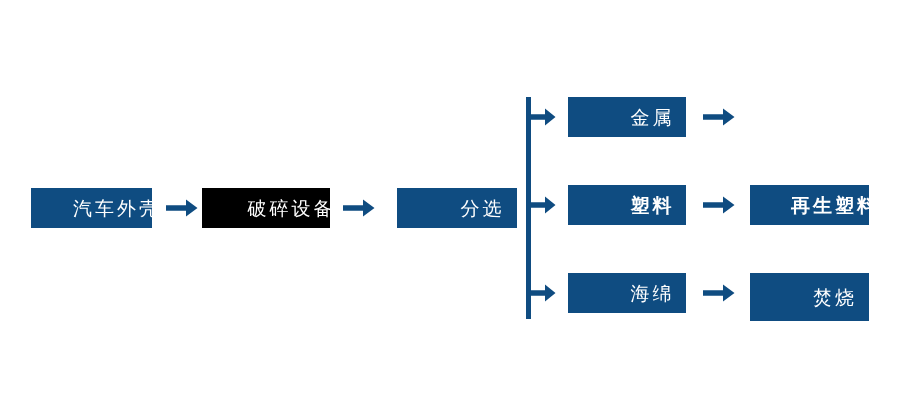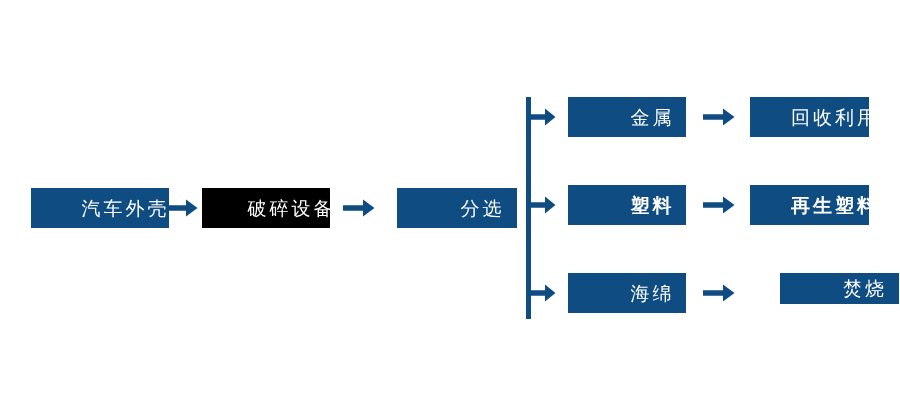--- a/index.html
+++ b/index.html
@@ -43,21 +43,21 @@
   .branch-line {
     position: absolute;
     background: #0f4c81;
   }
 </style>
 </head>
 <body>
 
 <div id="canvas">
 
-  <div class="node blue" style="left:31px; top:188px; width:138px; height:40px;">
+  <div class="node blue" style="left:31px; top:188px; width:121px; height:40px;">
     <span>汽车外壳</span>
   </div>
 
   <div class="arrow" style="left:166px; top:198px;">
     <svg width="32" height="20" viewBox="0 0 32 20">
       <path d="M0 7.2 H20 V1.5 L31.5 10 L20 18.5 V12.8 H0 Z" fill="#0f4c81"></path>
     </svg>
   </div>
 
   <div class="node red" style="left:202px; top:188px; width:128px; height:40px;">
@@ -85,23 +85,20 @@
   <div class="node blue" style="left:568px; top:97px; width:118px; height:40px;">
     <span>金属</span>
   </div>
 
   <div class="arrow" style="left:703px; top:107px;">
     <svg width="32" height="20" viewBox="0 0 32 20">
       <path d="M0 7.2 H20 V1.5 L31.5 10 L20 18.5 V12.8 H0 Z" fill="#0f4c81"></path>
     </svg>
   </div>
 
-  <div class="node blue" style="left:750px; top:97px; width:119px; height:40px;">
-    <span>回收利用</span>
-  </div>
 
   <div class="arrow" style="left:528px; top:195px;">
     <svg width="28" height="20" viewBox="0 0 28 20">
       <path d="M0 7.2 H17 V1.5 L27.5 10 L17 18.5 V12.8 H0 Z" fill="#0f4c81"></path>
     </svg>
   </div>
 
   <div class="node blue" style="left:568px; top:185px; width:118px; height:40px;font-weight:bold;">
     <span>塑料</span>
   </div>
@@ -125,17 +122,17 @@
   <div class="node blue" style="left:568px; top:273px; width:118px; height:40px;">
     <span>海绵</span>
   </div>
 
   <div class="arrow" style="left:703px; top:283px;">
     <svg width="32" height="20" viewBox="0 0 32 20">
       <path d="M0 7.2 H20 V1.5 L31.5 10 L20 18.5 V12.8 H0 Z" fill="#0f4c81"></path>
     </svg>
   </div>
 
-  <div class="node blue" style="left:780px; top:273px; width:119px; height:31px;">
+  <div class="node blue" style="left:750px; top:273px; width:119px; height:48px;">
     <span>焚烧</span>
   </div>
 
 </div>
 
 </body></html>

